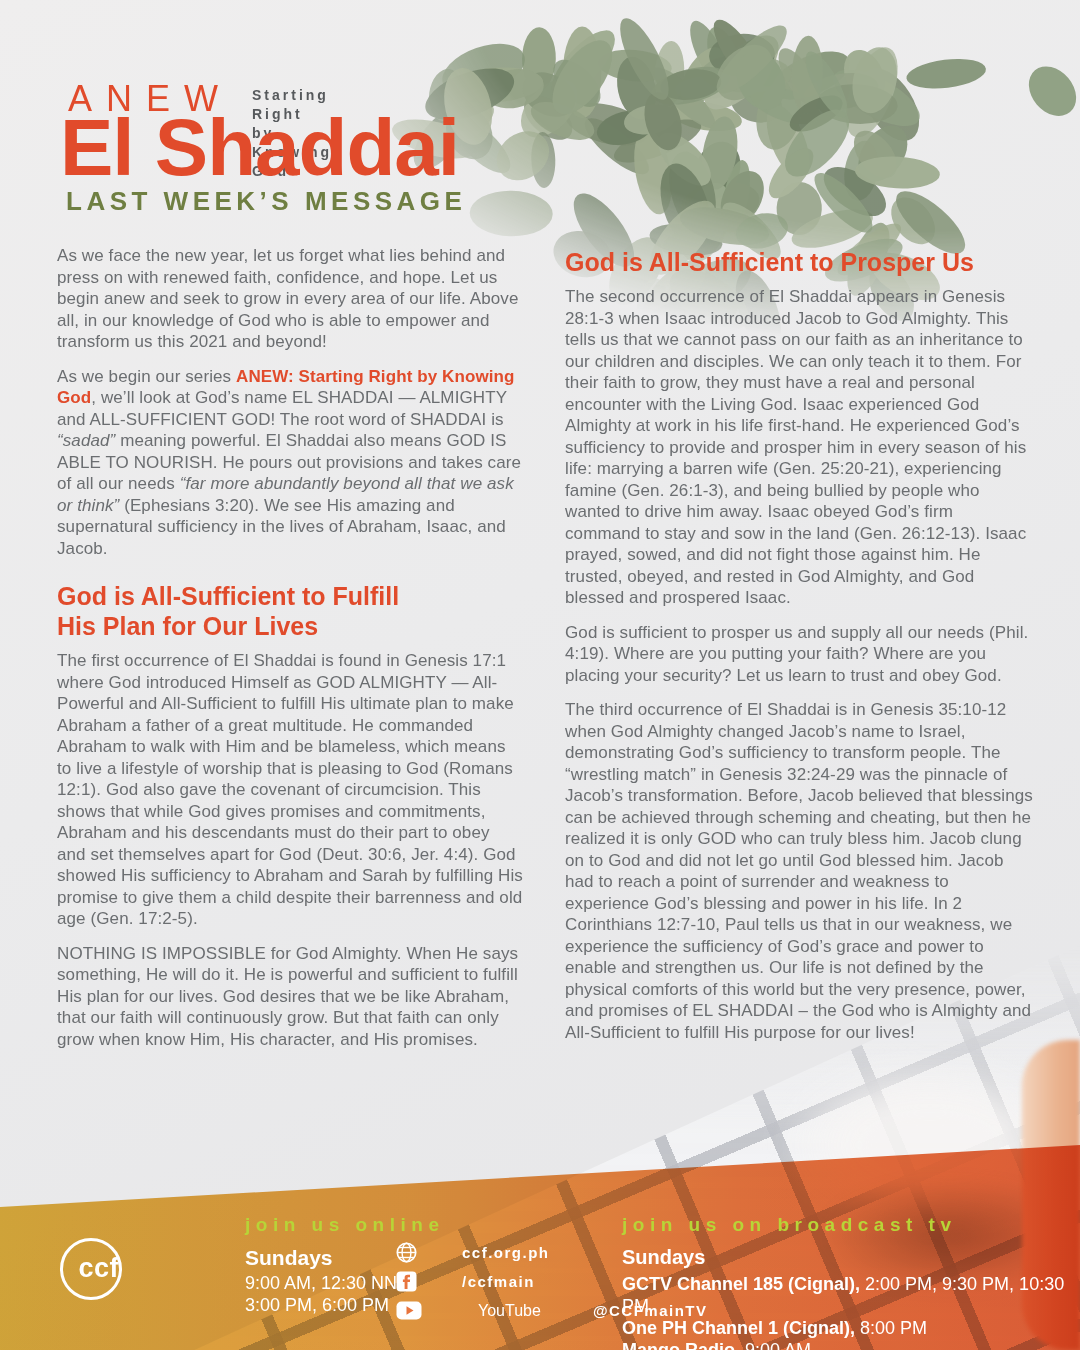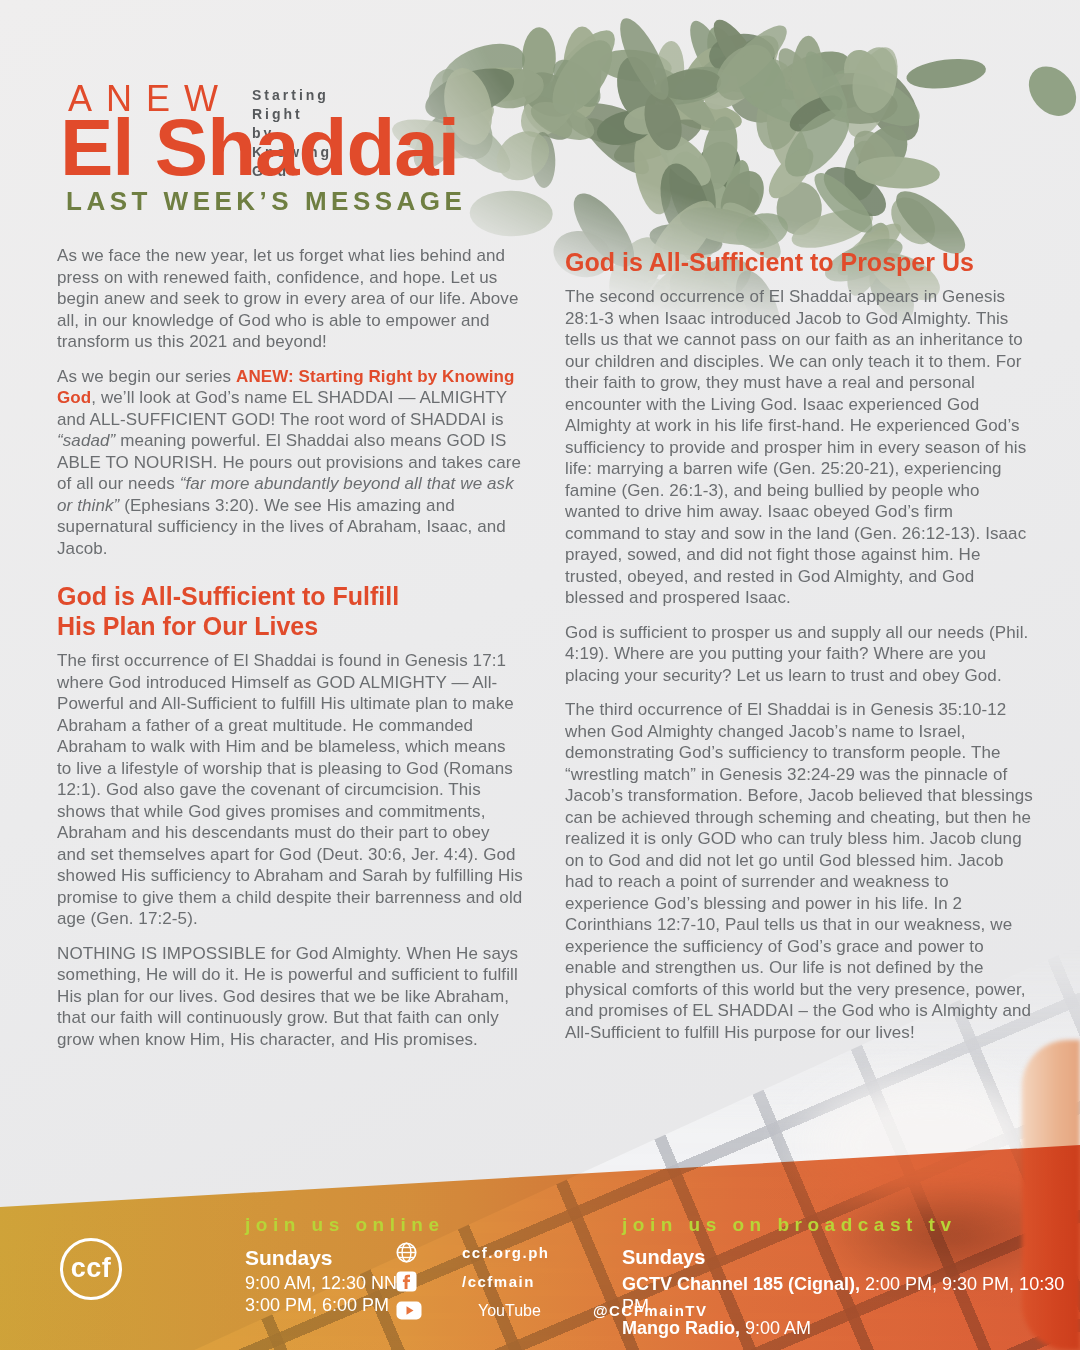--- a/index.html
+++ b/index.html
@@ -80,21 +80,21 @@
     font-size:25px;line-height:30px;font-weight:700;color:#e14b2b;
     margin:22px 0 9px 0;white-space:pre-line;
   }
   .blocks > .col-heading:first-child{margin-top:2px;}
   .seg-bold-red{color:#e14b2b;font-weight:700;}
   .seg-italic{font-style:italic;}
   
   .footer{position:absolute;left:0;top:1195px;width:1080px;height:155px;z-index:6;color:#ffffff;}
   .ccf-logo{
     position:absolute;left:60px;top:43px;width:62px;height:62px;border-radius:50%;
-    border:3.5px solid #ffffff;display:flex;align-items:center;justify-content:center;
+    border:3.5px solid #ffffff;display:flex;align-items:center;justify-content:flex-end;
     box-sizing:border-box;
   }
   .ccf-logo span{font-size:27px;font-weight:700;letter-spacing:.5px;margin-top:-2px;}
   .join-heading{
     font-size:19px;font-weight:700;letter-spacing:5.5px;color:#b8d437;white-space:nowrap;
   }
   .online-block{position:absolute;left:245px;top:19px;}
   .broadcast-block{position:absolute;left:622px;top:19px;}
   .day-label{font-size:21px;font-weight:700;margin-top:10px;}
   .times{font-size:18px;line-height:21.5px;margin-top:3px;}
@@ -303,18 +303,19 @@
         <span class="yt-word">YouTube</span>
         <span class="yt-handle">@CCFmainTV</span>
       </div>
     </div>
 
     <div class="broadcast-block">
       <div class="join-heading">join us on broadcast tv</div>
       <div class="day-label" style="font-size:20px;">Sundays</div>
       <div class="schedule">
         <div><span class="b">GCTV Channel 185 (Cignal),</span><span> 2:00 PM, 9:30 PM, 10:30 PM</span></div>
+        <div><span class="b">One PH Channel 1 (Cignal),</span><span> 8:00 PM</span></div>
         <div><span class="b">Mango Radio,</span><span> 9:00 AM</span></div>
       </div>
     </div>
   </div>
 
 </div>
 
 </body></html>

